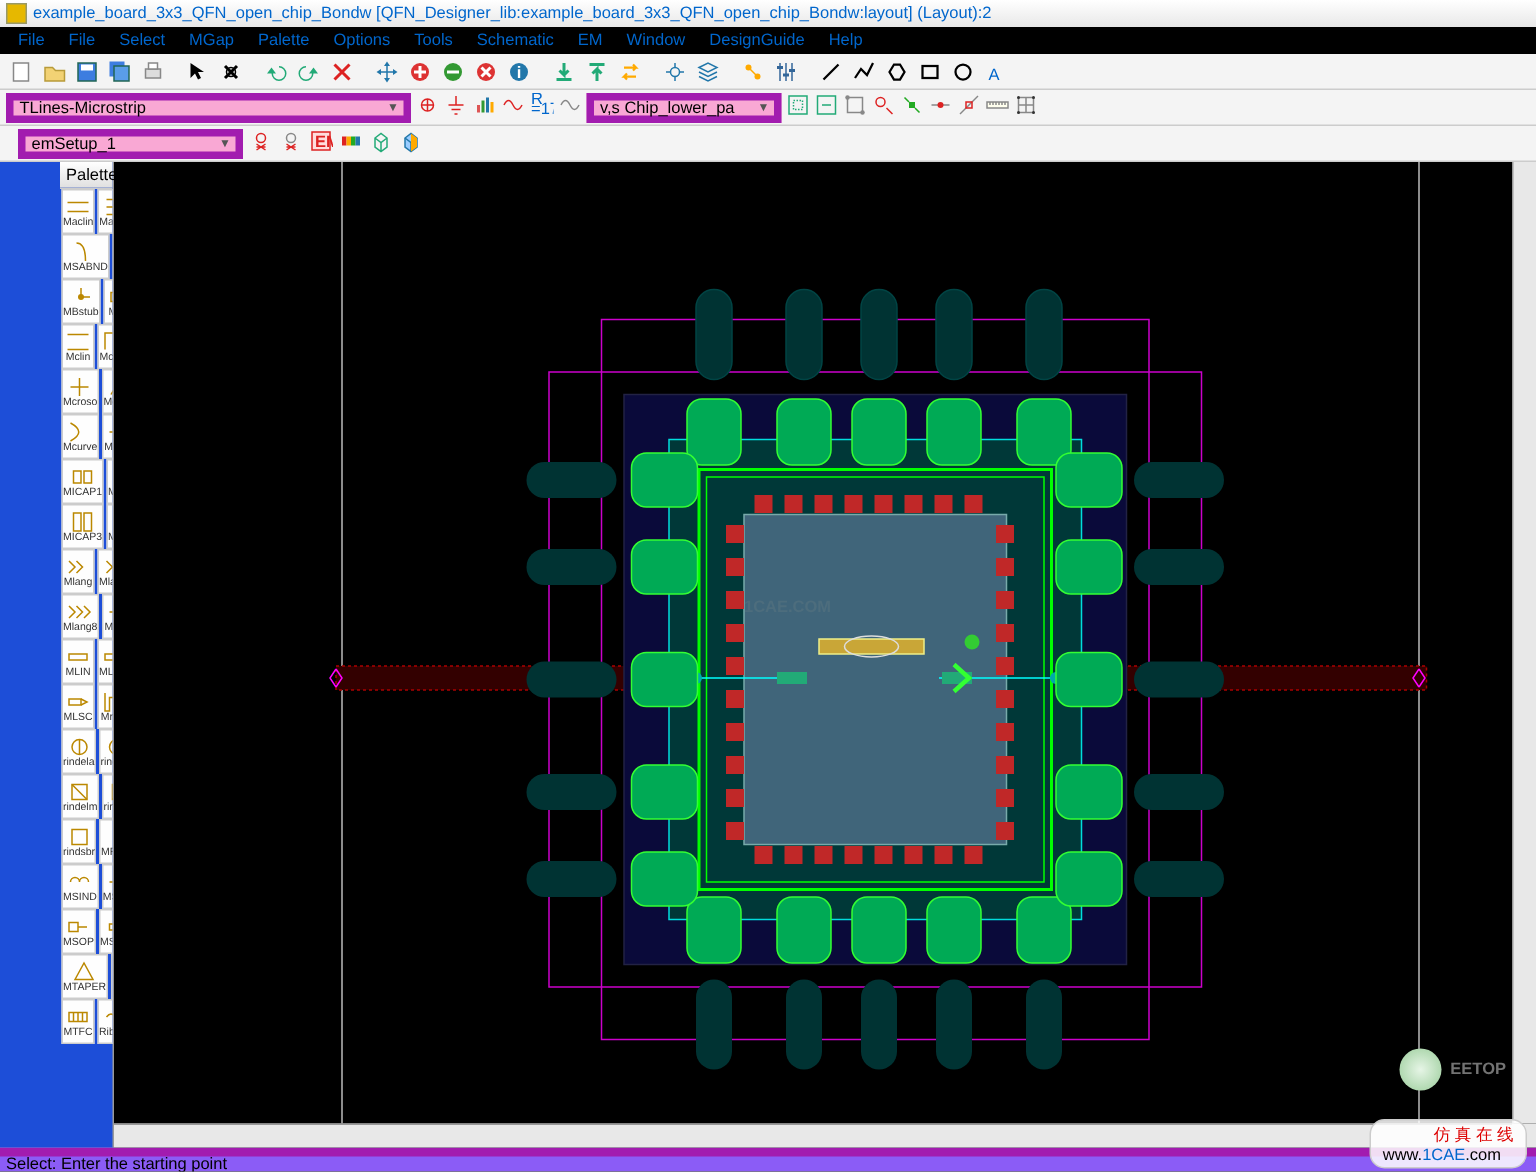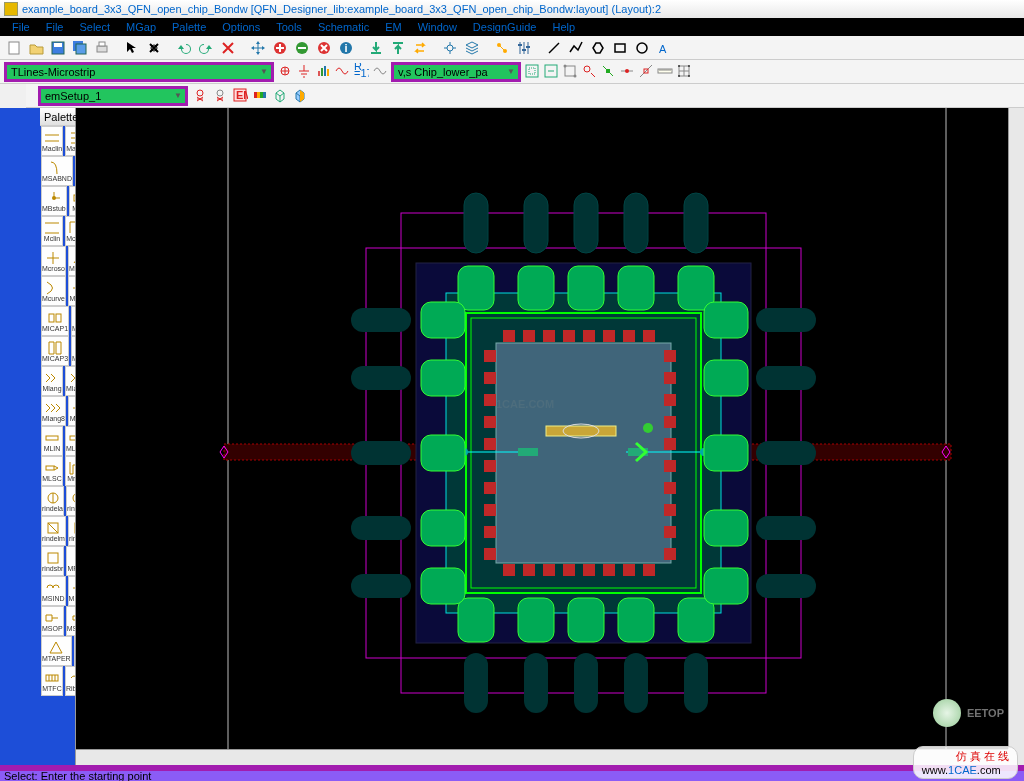--- a/index.html
+++ b/index.html
@@ -6,23 +6,23 @@
 body { background: #f0f0f0; width: 1024px; height: 781px; overflow: hidden; position: relative; }
 .titlebar { height: 18px; background: linear-gradient(#fff, #e8e8e8); display: flex; align-items: center; padding-left: 4px; text-align: right; }
 .titlebar .appicon { width: 14px; height: 14px; background: #e6b800; border: 1px solid #996; margin-right: 4px; }
 .titlebar .ttxt { color: #0066cc; font-size: 11px; }
 .menubar { height: 18px; background: #000000; display: flex; align-items: center; padding-left: 4px; gap: 0; }
 .menubar span { color: #0066cc; padding: 2px 8px; cursor: default; }
 .toolbar { height: 24px; background: #f4f4f4; border-bottom: 1px solid #ccc; display: flex; align-items: center; padding: 0 4px; gap: 2px; }
 .toolbar .tb { width: 20px; height: 20px; border: 1px solid transparent; display: flex; align-items: center; justify-content: center; }
 .toolbar .sep { width: 6px; }
 .row3 { height: 24px; background: #f4f4f4; border-bottom: 1px solid #ccc; display: flex; align-items: center; padding: 0 4px; gap: 3px; }
-.dd { height: 20px; border: 3px solid #a21caf; background: #22c55e; padding: 0 4px; display: flex; align-items: center; font-size: 11px; position: relative; }
+.dd { height: 20px; border: 5px solid #a21caf; background: #f9a8d4; padding: 0 4px; display: flex; align-items: center; font-size: 11px; position: relative; }
 .dd .arr { position: absolute; right: 3px; font-size: 8px; color: #555; }
-.row4 { height: 24px; background: #f4f4f4; border-bottom: 1px solid #ccc; display: flex; align-items: center; padding: 0 12px; gap: 4px; margin-left: 26px; }
+.row4 { height: 24px; background: #f4f4f4; border-bottom: 1px solid #ccc; display: flex; align-items: center; padding: 0 12px; gap: 4px; }
 .content { display: flex; height: 657px; }
 .palette { width: 76px; background: #1d4ed8; border-right: 1px solid #999; display: flex; flex-direction: column; padding-left: 40px; }
 .palette-hdr { height: 18px; background: linear-gradient(#fff,#e0e0e0); border-bottom: 1px solid #ccc; display: flex; align-items: center; padding-left: 4px; font-size: 11px; }
 .palette-hdr .pin { margin-left: auto; margin-right: 4px; font-size: 9px; }
 .pal-grid { flex: 1; overflow: hidden; }
 .pal-row { display: flex; height: 30px; }
 .pal-cell { width: 36px; height: 30px; border: 1px solid #ccc; margin: 0 1px; background: #fefefe; display: flex; flex-direction: column; align-items: center; justify-content: center; }
 .pal-cell .ic { width: 20px; height: 14px; display: flex; align-items: center; justify-content: center; }
 .pal-cell .lbl { font-size: 7px; color: #333; text-align: center; line-height: 1; }
 .canvas-wrap { flex: 1; position: relative; background: #000; }

